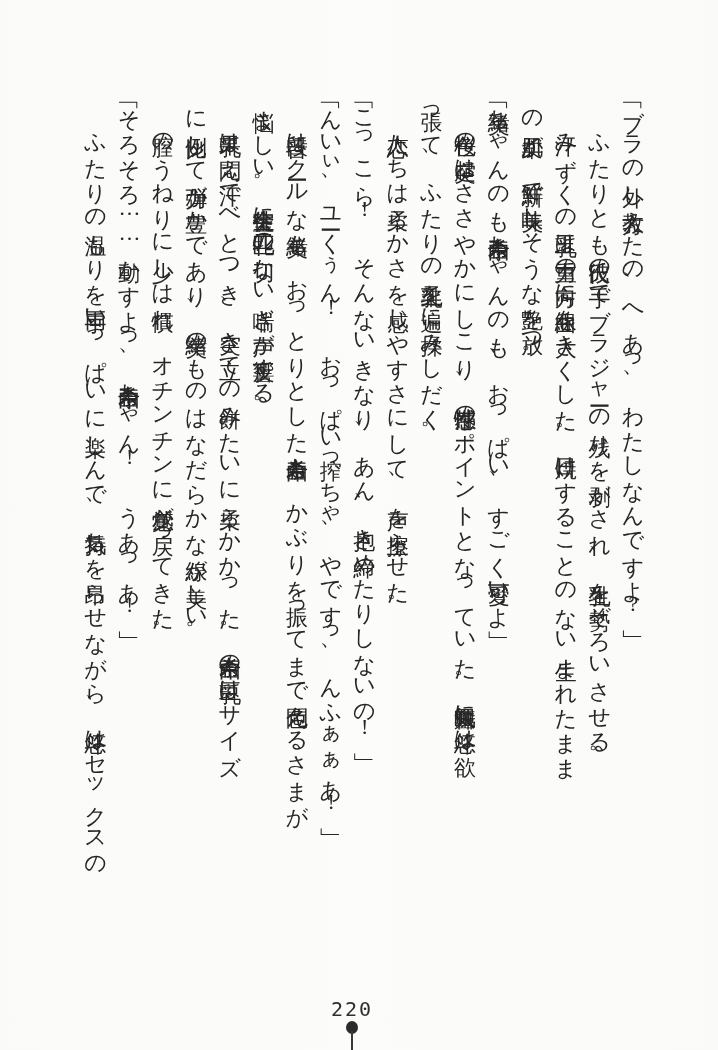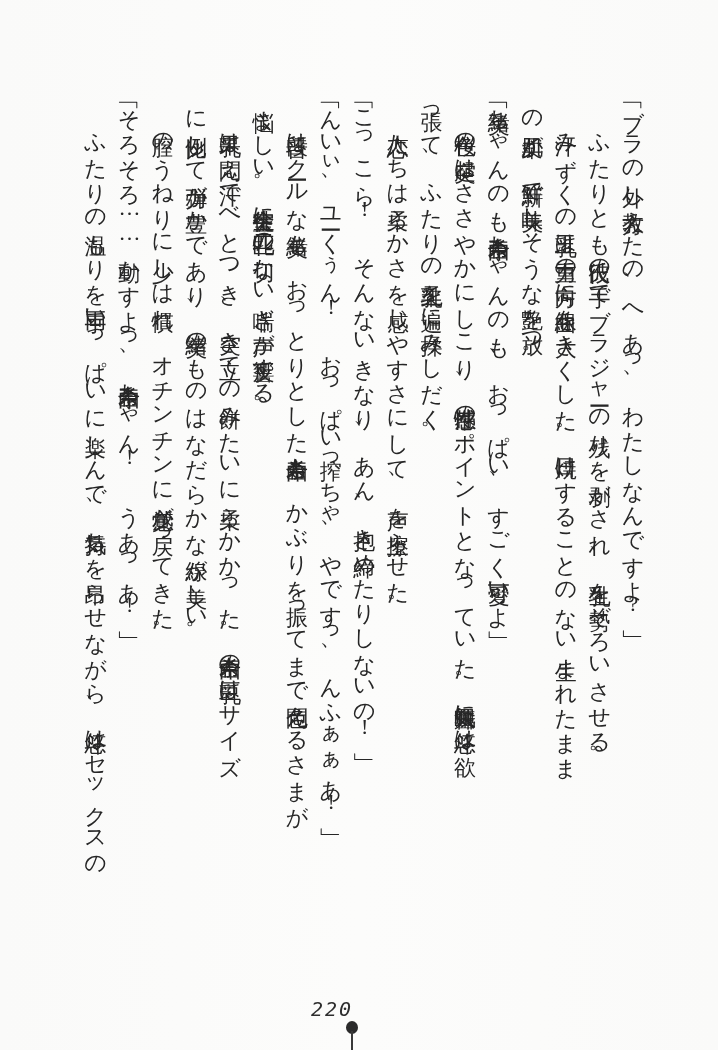--- a/index.html
+++ b/index.html
@@ -37,27 +37,26 @@
     line-height: 33.6px;   
     white-space: nowrap;
   }
   .text-line.indented {
     text-indent: 23px;     
   }
   
   .folio {
     position: absolute;
     top: 997px;
-    left: 332px;
+    left: 352px;
     transform: translateX(-50%);
     font-family: "DejaVu Sans Mono", "Liberation Mono", monospace;
     font-size: 20px;
     letter-spacing: 2px;
     color: #2e2e2e;
-    font-style: italic;
   }
   
   .pin-dot {
     position: absolute;
     left: 346px;
     top: 1021px;
     width: 12px;
     height: 13px;
     border-radius: 50%;
     background: #2b2b2b;

